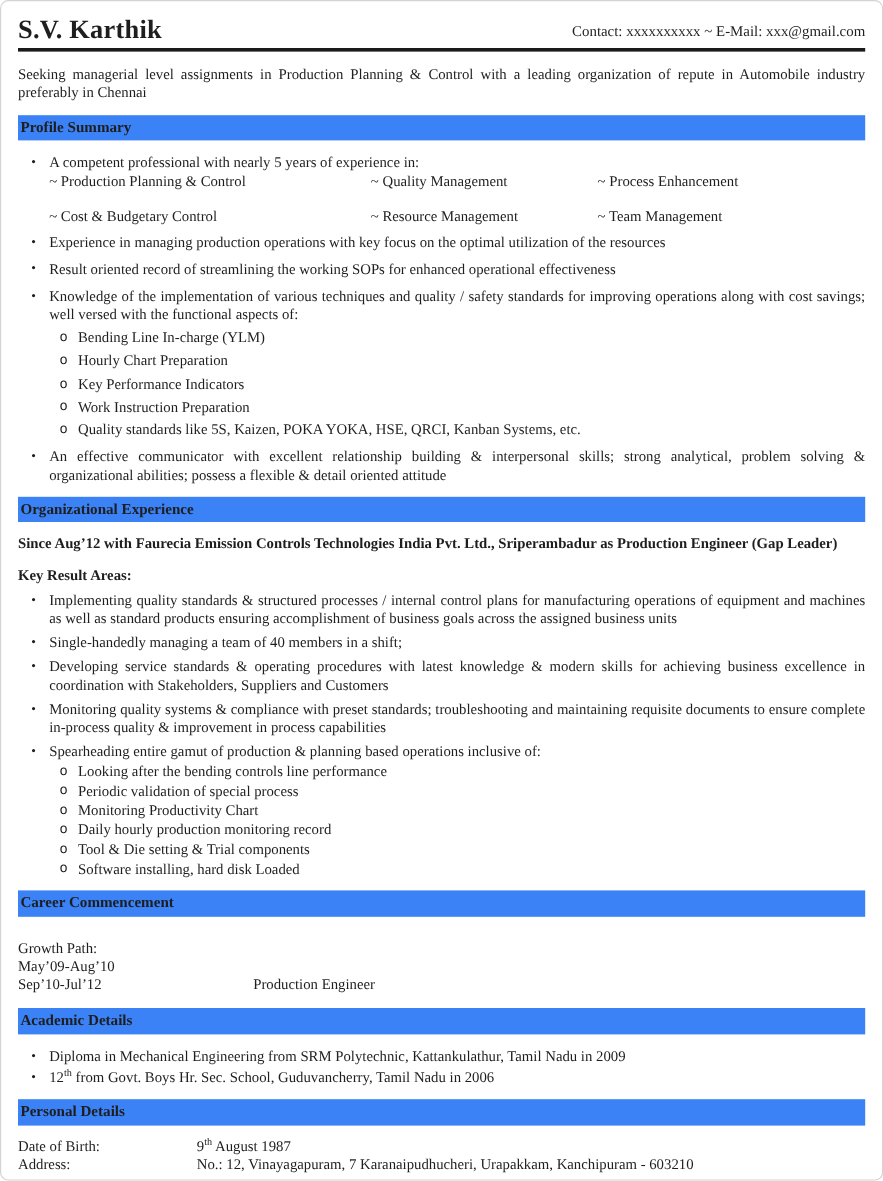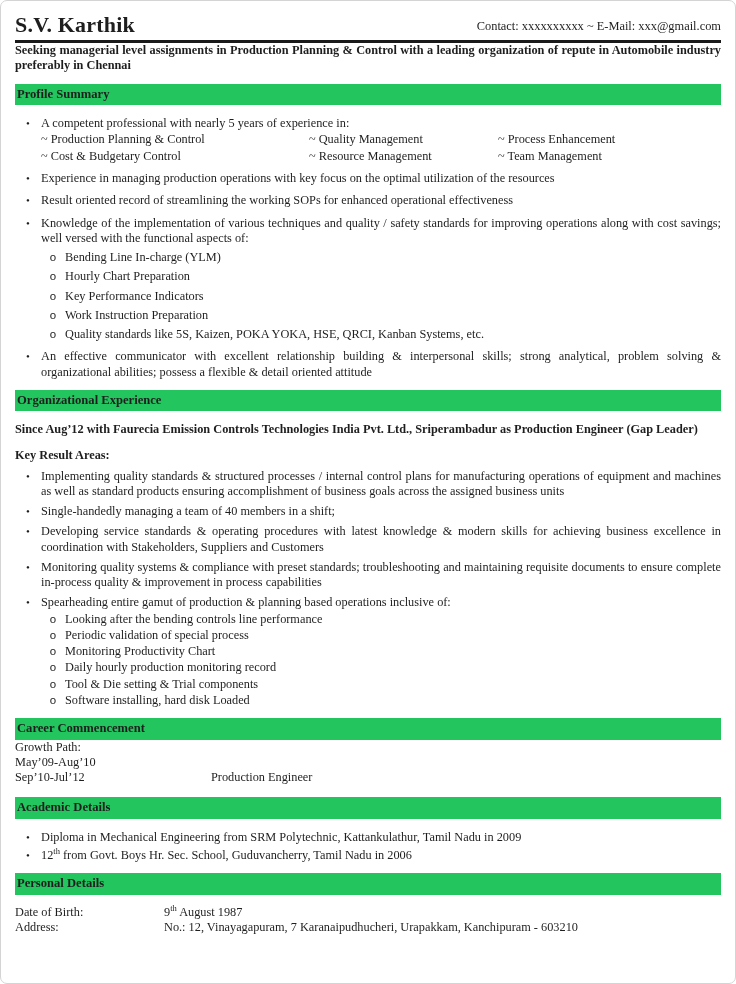--- a/index.html
+++ b/index.html
@@ -19,50 +19,50 @@
     background: #ffffff;
   }
   
   .header { display: flex; justify-content: space-between; align-items: flex-end; }
   .name { font-size: 22px; font-weight: 700; letter-spacing: 0.2px; line-height: 1.1; }
   .contact { font-size: 12.4px; padding-bottom: 3px; white-space: nowrap; }
   .contact b { font-weight: 400; }
   .rule { border-bottom: 3px solid #1a1a1a; margin-top: 3px; }
   
   .body-text { font-size: 12.3px; line-height: 1.24; }
-  .objective { margin-top: 0; text-align: justify; font-weight: bold; }
+  .objective { margin-top: 12px; text-align: justify; }
   .sec-bar {
     margin-top: 10px;
-    background: #22c55e;
+    background: #3b82f6;
     font-weight: 700;
     font-size: 12.6px;
     line-height: 1.3;
     padding: 2px 4px 3px 2px;
   }
   
   .bullet { display: flex; margin-top: 7px; }
   .bullet .marker { flex: 0 0 26px; text-align: center; font-size: 11px; line-height: 1.4; }
   .bullet .text { flex: 1; text-align: justify; }
   .sub-bullet { display: flex; margin-left: 26px; margin-top: 4px; }
   .sub-bullet .marker { flex: 0 0 24px; text-align: center; font-size: 11.5px; line-height: 1.3; font-family: "Liberation Sans", sans-serif; }
   .sub-bullet .text { flex: 1; }
   .sub-tight { margin-top: 1px; }
   
   .skills-grid {
     display: grid;
     grid-template-columns: 268px 189px 1fr;
     margin-left: 26px;
     margin-top: 1px;
-    row-gap: 1px;
+    row-gap: 13px;
   }
   
   .role-line { margin-top: 11px; font-weight: 700; text-align: justify; }
   .kra-label { margin-top: 11px; font-weight: 700; }
   
-  .growth-label { margin-top: 0; }
+  .growth-label { margin-top: 19px; }
   .kv-row { display: grid; }
   .growth-row { grid-template-columns: 196px 1fr; }
   .personal-block { margin-top: 10px; }
   .personal-row { grid-template-columns: 149px 1fr; }
   sup { font-size: 8.5px; vertical-align: super; line-height: 0; }
 </style>
 </head>
 <body>
 
 <div class="page">

